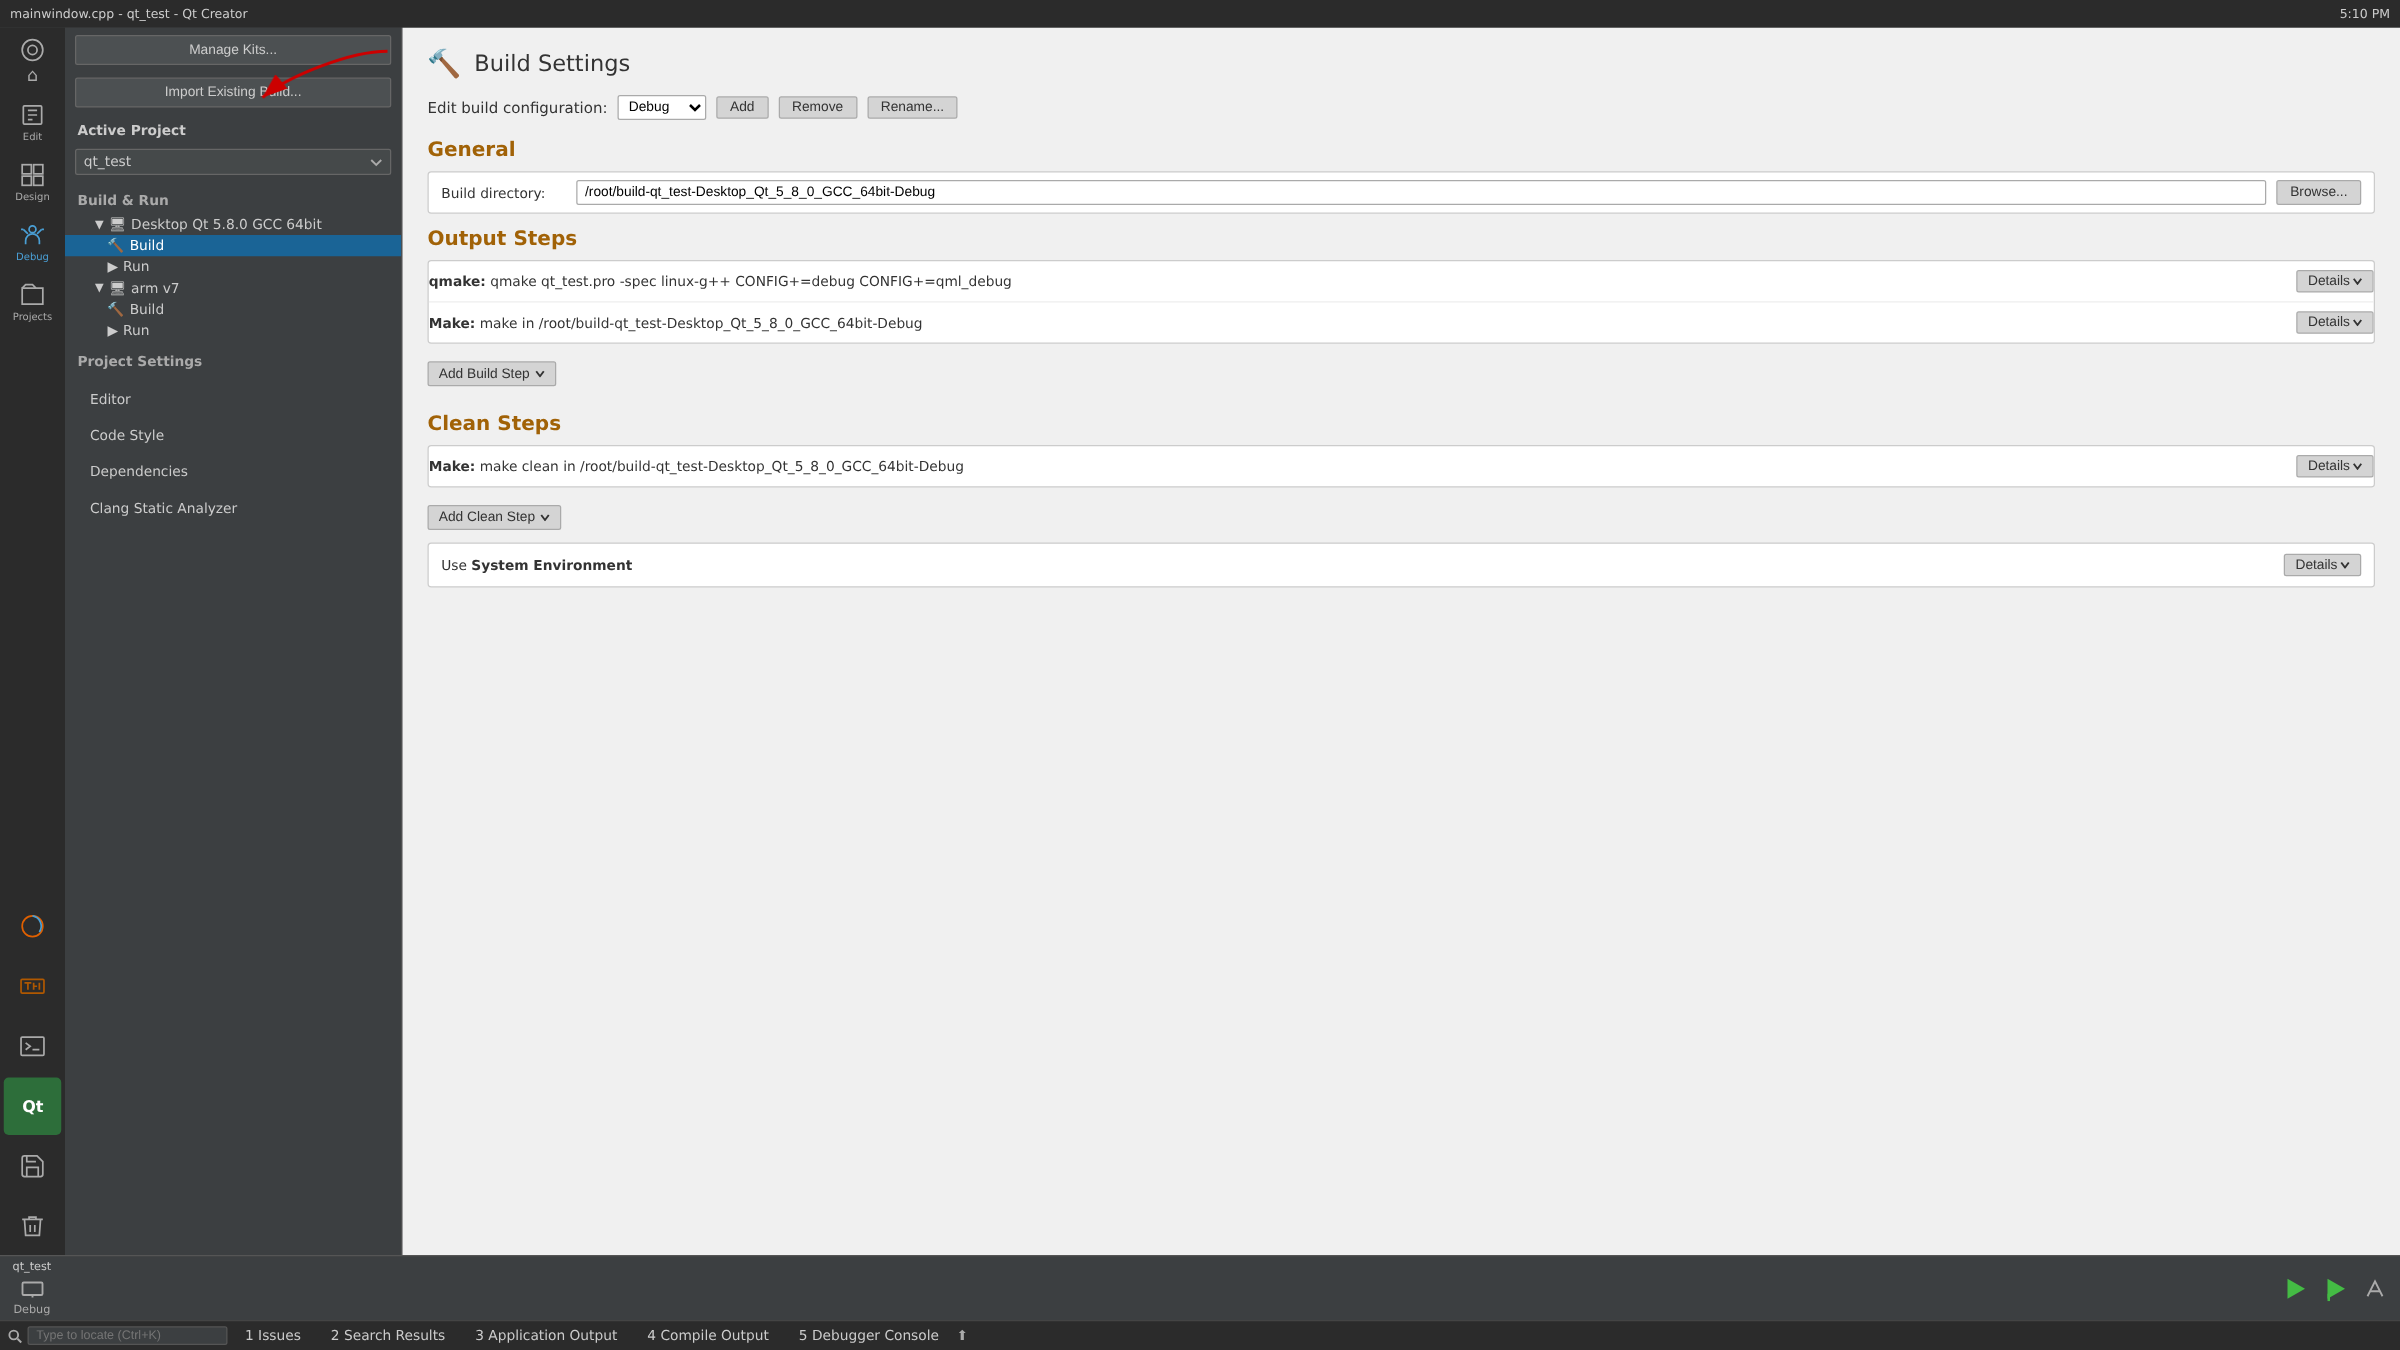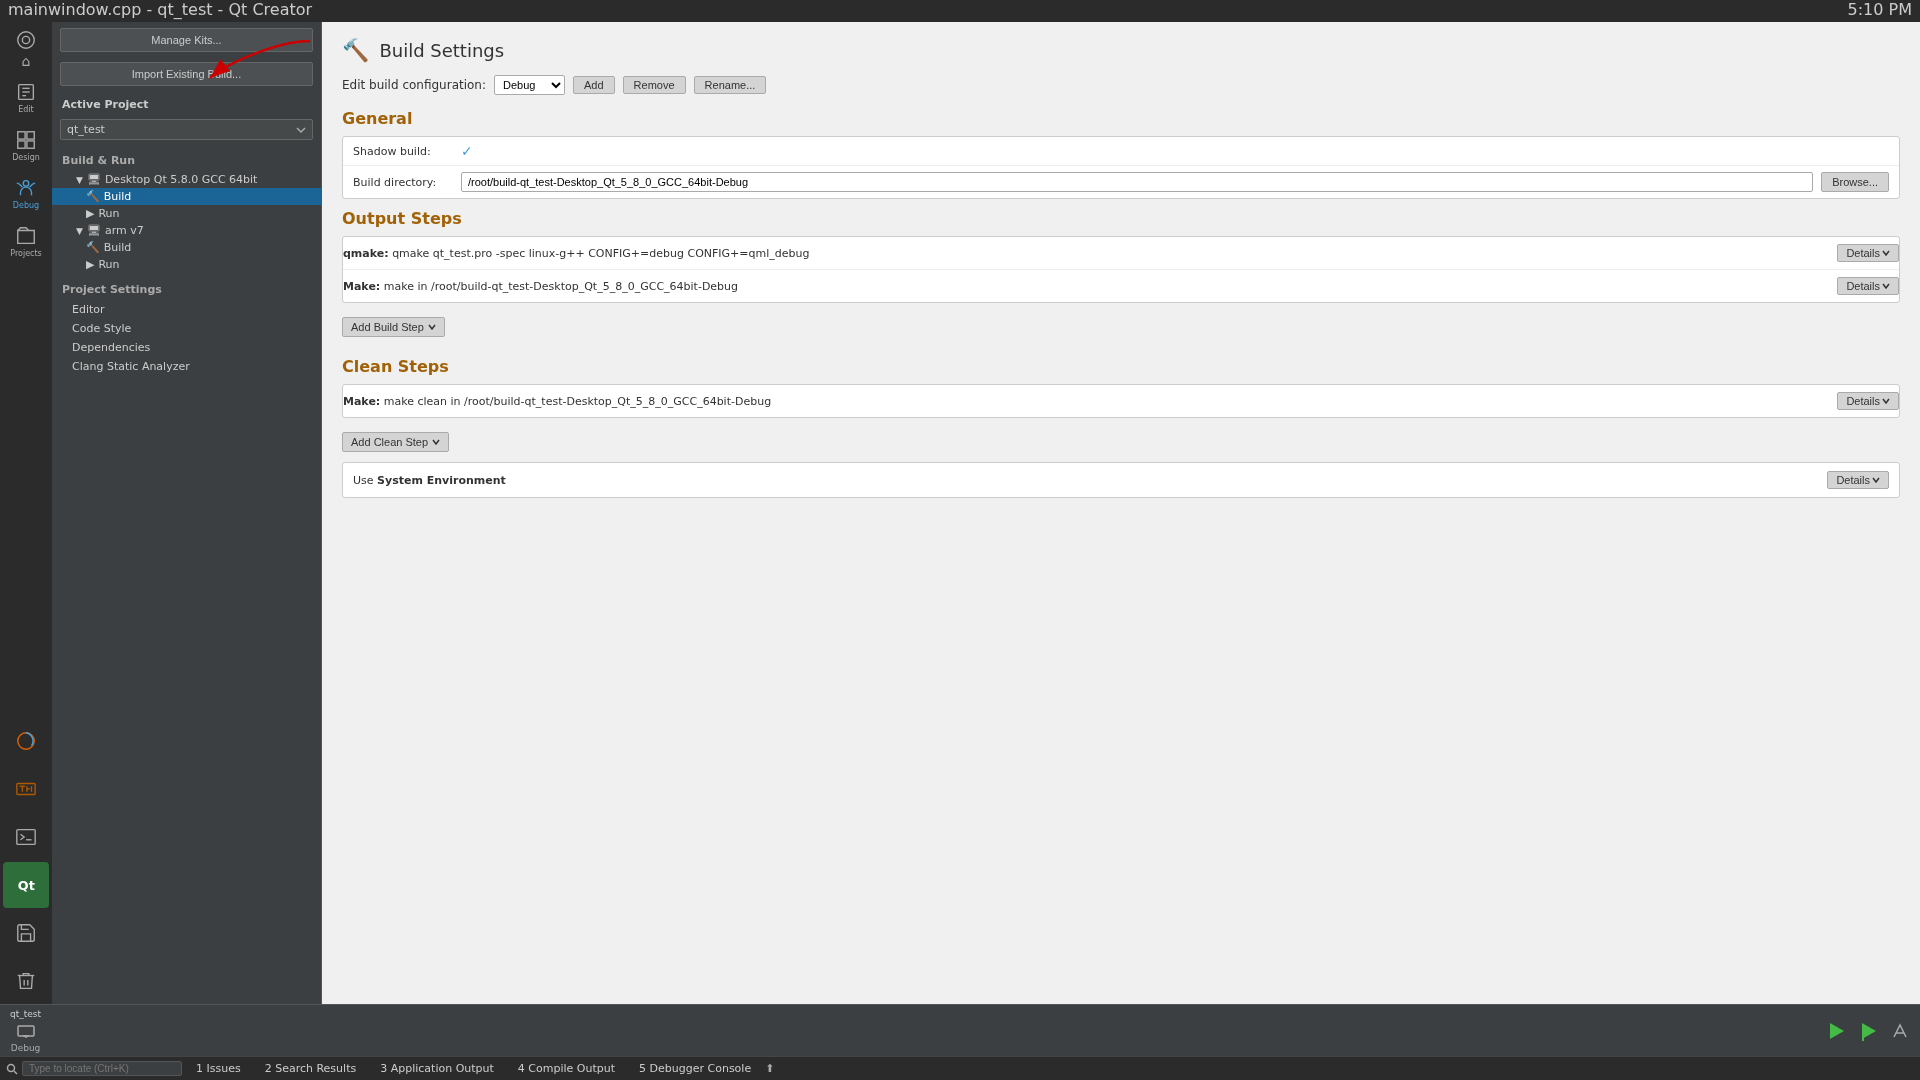--- a/index.html
+++ b/index.html
@@ -4,24 +4,24 @@
   <style>
     * { box-sizing: border-box; margin: 0; padding: 0; }
     body { font-family: 'DejaVu Sans', Arial, sans-serif; font-size: 12px; background: #3c3f41; color: #bbbbbb; height: 1080px; width: 1920px; overflow: hidden; display: flex; flex-direction: column; }
 
     
     #titlebar {
       background: #2b2b2b;
       color: #cccccc;
       height: 22px;
       display: flex;
-      align-items: flex-start;
+      align-items: center;
       justify-content: space-between;
       padding: 0 8px;
-      font-size: 16px;
+      font-size: 10px;
       flex-shrink: 0;
     }
     #titlebar-right {
       display: flex;
       align-items: center;
       gap: 8px;
     }
 
     
     #main-area {
@@ -119,20 +119,21 @@
     }
     .tree-item.selected { background: #1a6496; color: #ffffff; }
     .tree-item.level2 { padding-left: 24px; }
     .tree-item.level3 { padding-left: 34px; }
 
     .project-settings-item {
       padding: 3px 10px 3px 20px;
       font-size: 11px;
       cursor: pointer;
       color: #cccccc;
+      margin-top: 10px;
     }
 
     
     #taskbar-bottom {
       background: #3c3f41;
       border-top: 1px solid #555;
       height: 52px;
       display: flex;
       align-items: center;
       padding: 0 4px;
@@ -496,24 +497,20 @@
           <option>Release</option>
         </select>
         <button class="config-btn">Add</button>
         <button class="config-btn">Remove</button>
         <button class="config-btn">Rename...</button>
       </div>
 
       
       <div class="section-heading">General</div>
       <div class="settings-card">
-        <div class="settings-row">
-          <span class="settings-row-label">Shadow build:</span>
-          <span class="checkbox-icon">✓</span>
-        </div>
         <div class="settings-row">
           <span class="settings-row-label">Build directory:</span>
           <input class="build-dir-input" type="text" value="/root/build-qt_test-Desktop_Qt_5_8_0_GCC_64bit-Debug" style="">
           <button class="browse-btn">Browse...</button>
         </div>
       </div>
 
       
       <div class="section-heading">Output Steps</div>
       <div class="settings-card">

